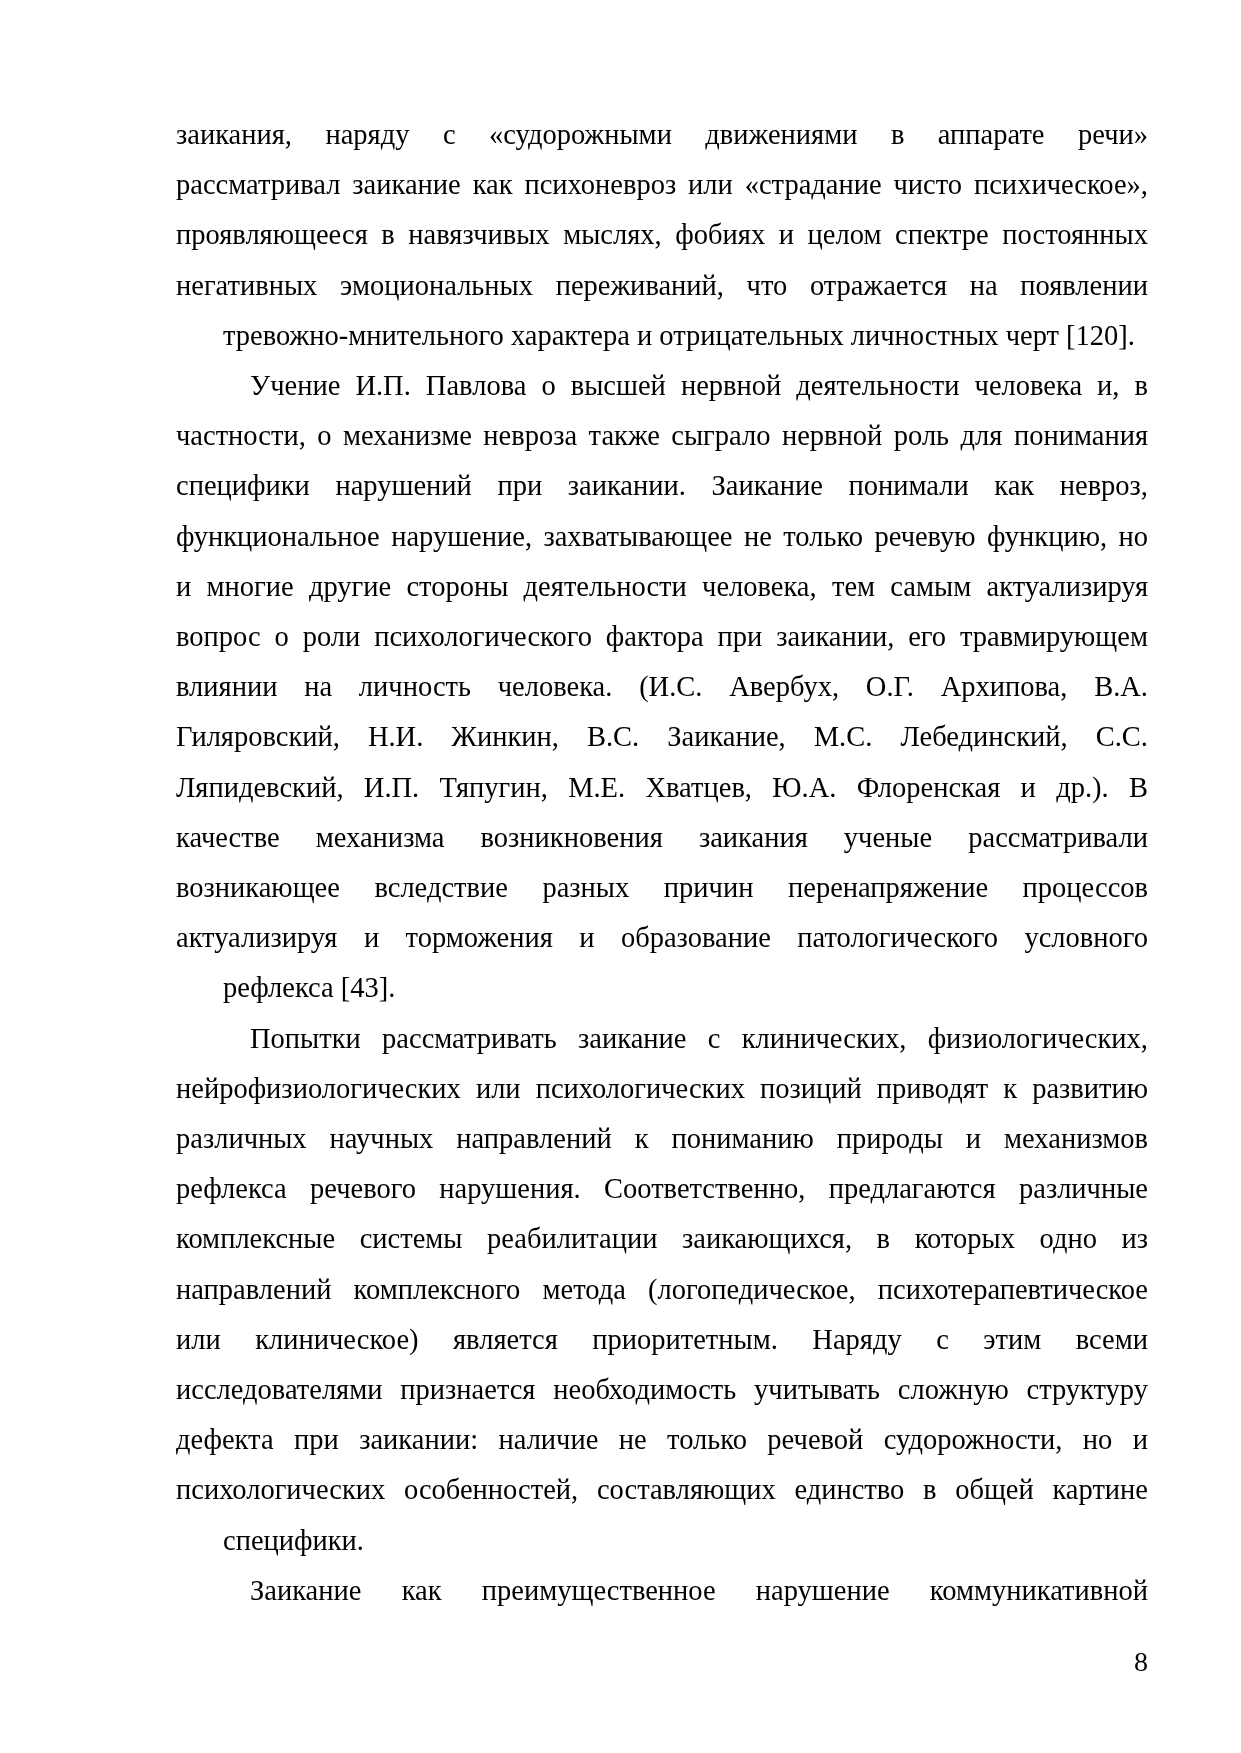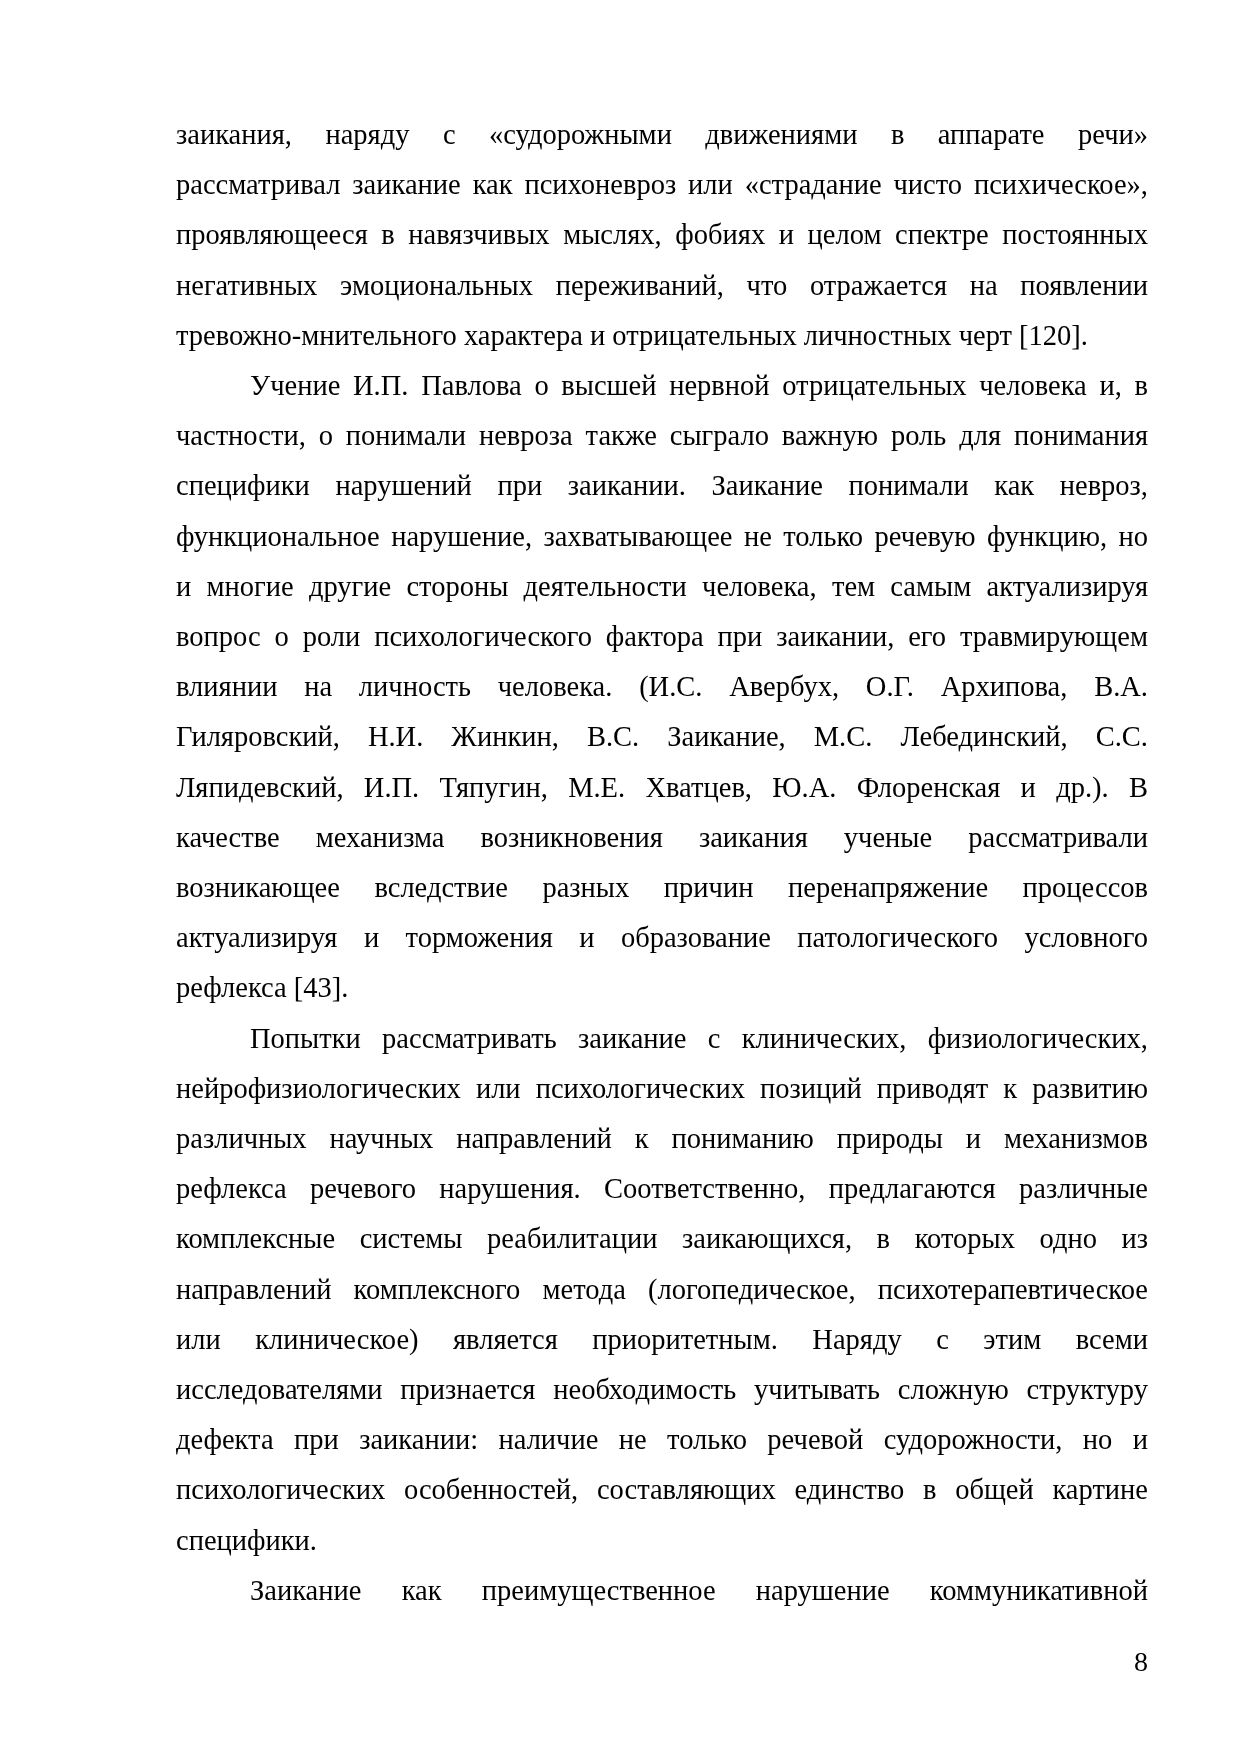--- a/index.html
+++ b/index.html
@@ -27,20 +27,21 @@
   .paragraph {
     margin: 0;
     padding: 0;
   }
   .line {
     text-align: justify;
     text-align-last: justify;
   }
   .line-left {
     text-align-last: left;
+    margin-left: 47px;
   }
   .line-indent {
     text-indent: 74px;
   }
   .page-number {
     position: absolute;
     top: 1646px;
     right: 93px;
     font-size: 28px;
     line-height: 32px;
@@ -53,22 +54,22 @@
 <div class="page">
   <div class="text-block" id="text-block">
       <div class="paragraph">
         <div class="line">заикания, наряду с «судорожными движениями в аппарате речи»</div>
         <div class="line">рассматривал заикание как психоневроз или «страдание чисто психическое»,</div>
         <div class="line">проявляющееся в навязчивых мыслях, фобиях и целом спектре постоянных</div>
         <div class="line">негативных эмоциональных переживаний, что отражается на появлении</div>
         <div class="line line-left">тревожно-мнительного характера и отрицательных личностных черт [120].</div>
       </div>
       <div class="paragraph">
-        <div class="line line-indent">Учение И.П. Павлова о высшей нервной отрицательных человека и, в</div>
-        <div class="line">частности, о понимали невроза также сыграло важную роль для понимания</div>
+        <div class="line line-indent">Учение И.П. Павлова о высшей нервной деятельности человека и, в</div>
+        <div class="line">частности, о механизме невроза также сыграло нервной роль для понимания</div>
         <div class="line">специфики нарушений при заикании. Заикание понимали как невроз,</div>
         <div class="line">функциональное нарушение, захватывающее не только речевую функцию, но</div>
         <div class="line">и многие другие стороны деятельности человека, тем самым актуализируя</div>
         <div class="line">вопрос о роли психологического фактора при заикании, его травмирующем</div>
         <div class="line">влиянии на личность человека. (И.С. Авербух, О.Г. Архипова, В.А.</div>
         <div class="line">Гиляровский, Н.И. Жинкин, В.С. Заикание, М.С. Лебединский, С.С.</div>
         <div class="line">Ляпидевский, И.П. Тяпугин, М.Е. Хватцев, Ю.А. Флоренская и др.). В</div>
         <div class="line">качестве механизма возникновения заикания ученые рассматривали</div>
         <div class="line">возникающее вследствие разных причин перенапряжение процессов</div>
         <div class="line">актуализируя и торможения и образование патологического условного</div>

